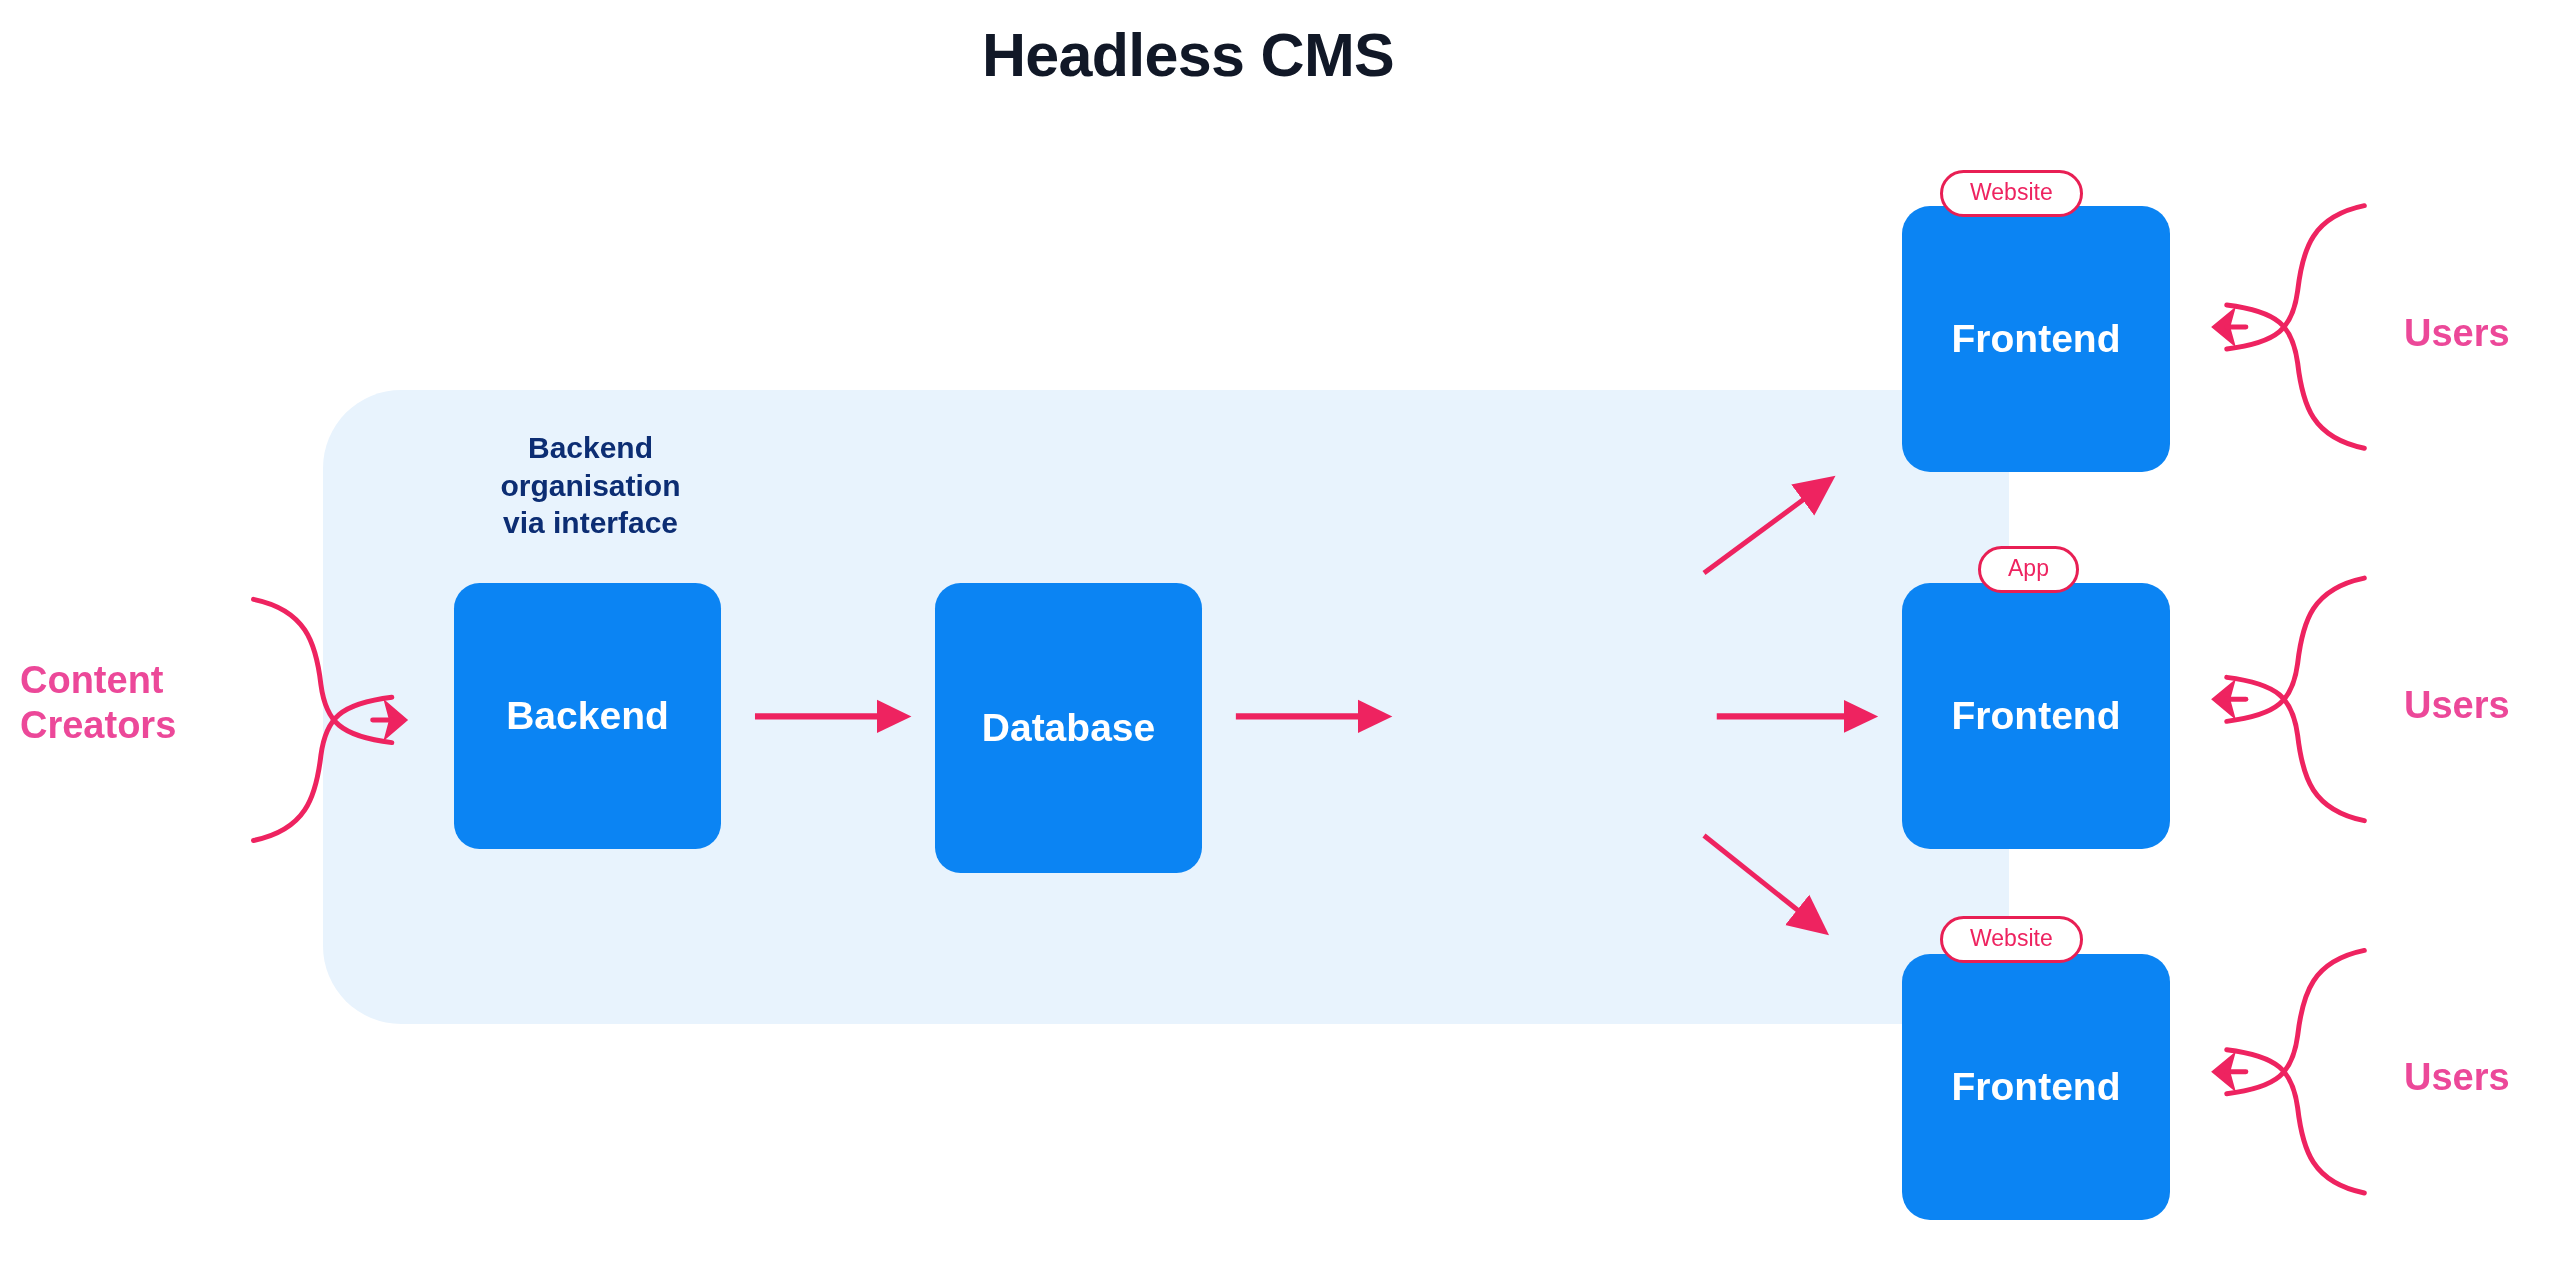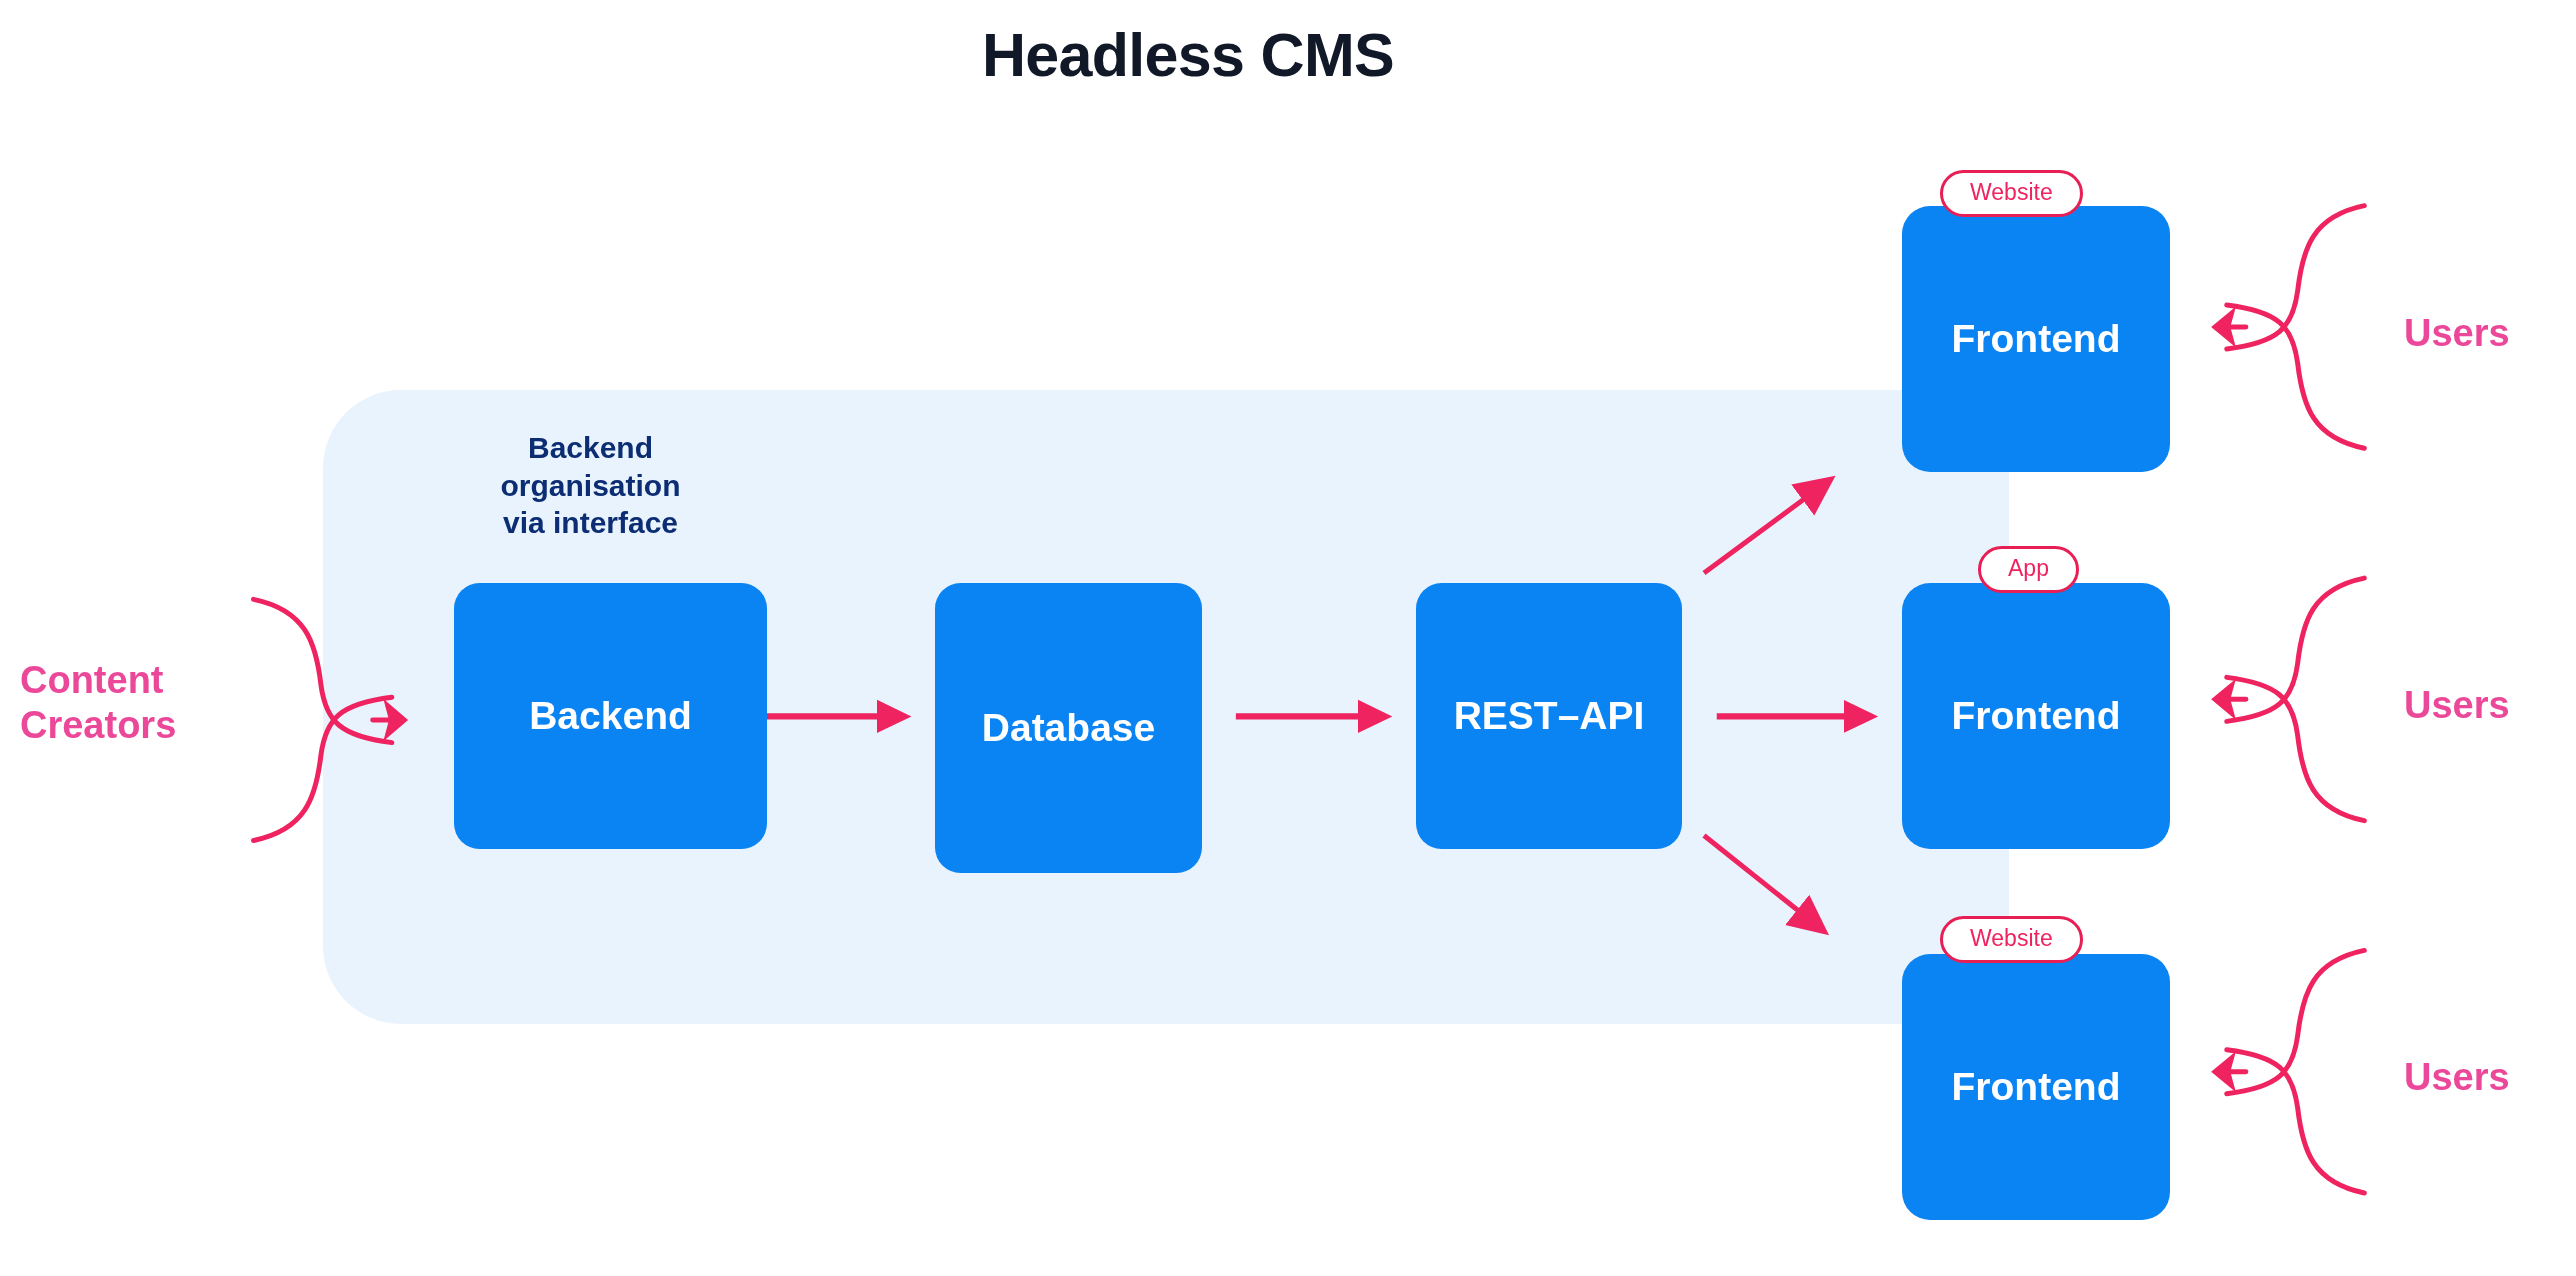--- a/index.html
+++ b/index.html
@@ -44,21 +44,21 @@
     background: #0b84f3;
     border-radius: 25.5px;
     display: flex;
     align-items: center;
     justify-content: center;
     color: #ffffff;
     font-size: 39px;
     font-weight: 700;
     letter-spacing: 0px;
   }
-  .node.backend  { left: 454px;  top: 583px;  width: 313px; height: 266px; }
+  .node.backend  { left: 454px;  top: 583px;  width: 267px; height: 266px; }
   .node.database { left: 935px; top: 583px;  width: 267px; height: 290px; }
   .node.restapi  { left: 1416px; top: 583px;  width: 266px; height: 266px; }
 
   
   .frontend {
     position: absolute;
     background: #0b84f3;
     border-radius: 28px;
     width: 268px; height: 266px;
     display: flex;
@@ -190,21 +190,20 @@
       <path d="M3333,1682 C 3260,1667 3246,1622 3239,1562 C 3232,1509 3211,1489 3139,1480" fill="none" stroke="#ee2360" stroke-width="7" stroke-linecap="round"></path>
       <path d="M3152,1482 L 3144,1511 L 3152,1540 L 3117,1511 Z" fill="#ee2360"></path>
       <path d="M3139,1511 L 3166,1511" stroke="#ee2360" stroke-width="7" stroke-linecap="round"></path>
     </g>
   </svg>
 
   <div class="note">Backend organisation via interface</div>
 
   <div class="node backend">Backend</div>
   <div class="node database">Database</div>
-  <div class="node restapi">REST–API</div>
 
   <div class="frontend fe-1">Frontend</div>
   <div class="frontend fe-2">Frontend</div>
   <div class="frontend fe-3">Frontend</div>
 
   <div class="pill p-website-1">Website</div>
   <div class="pill p-app">App</div>
   <div class="pill p-website-2">Website</div>
 
   <div class="outer-label creators">

